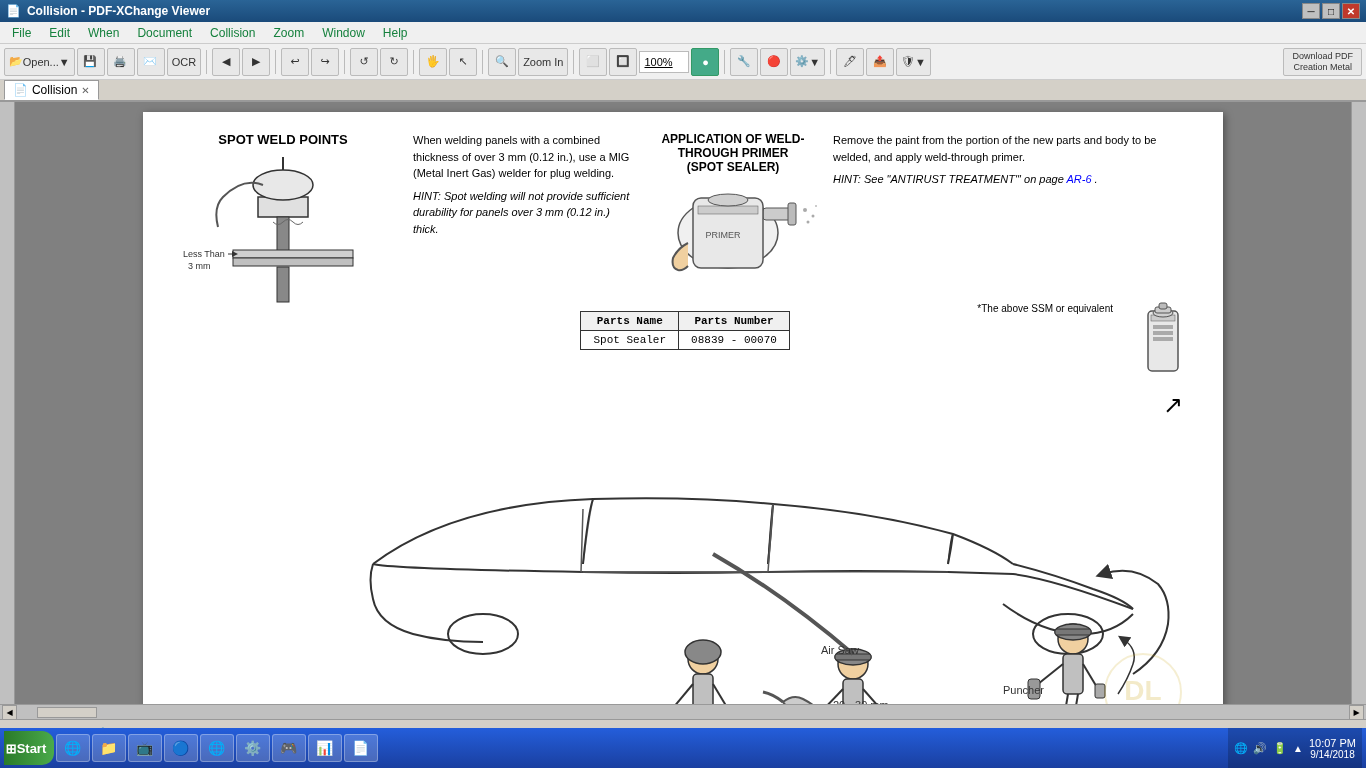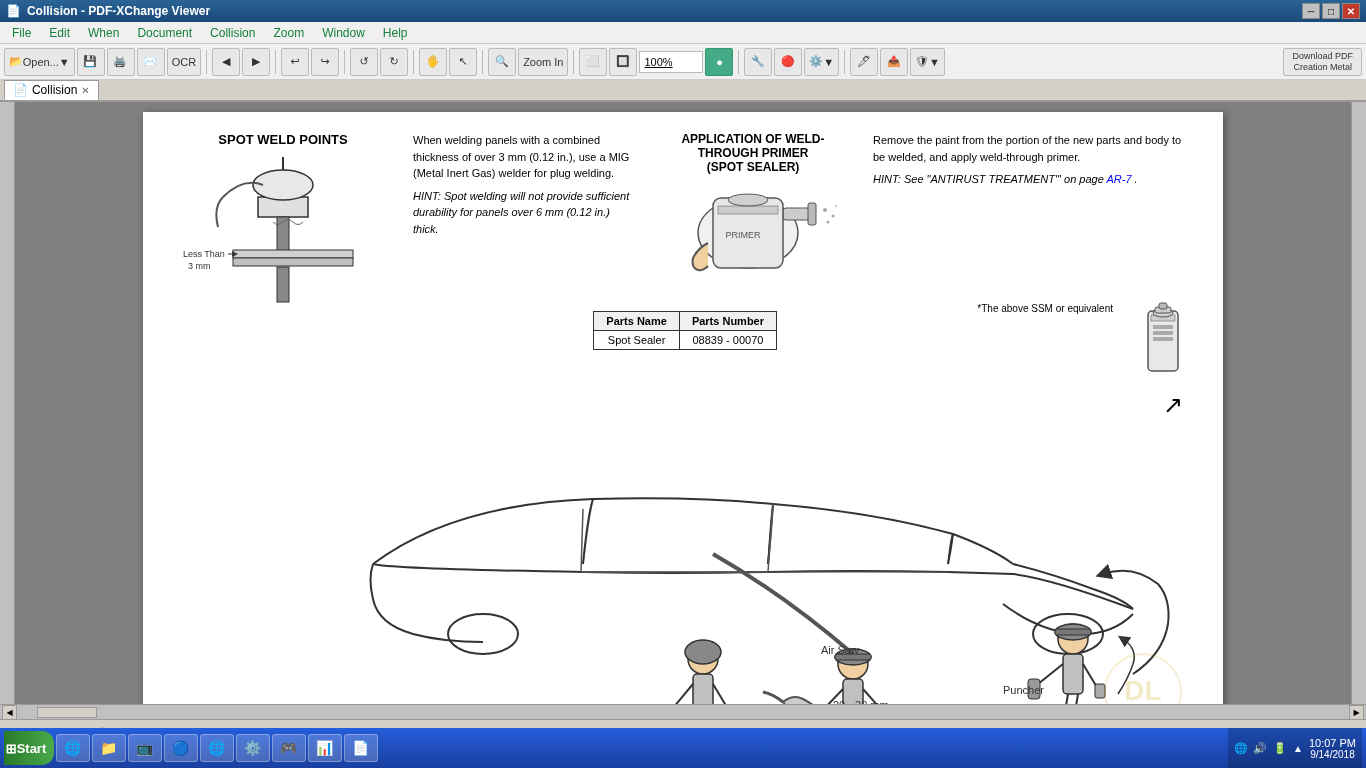--- a/index.html
+++ b/index.html
@@ -215,21 +215,21 @@
       font-style: italic;
       font-family: Arial, sans-serif;
       line-height: 1.5;
     }
     .pdf-link { color: blue; text-decoration: none; }
 
     
     .parts-table {
       border-collapse: collapse;
       font-size: 11px;
-      font-family: Liberation Sans, sans-serif;
+      font-family: Liberation Mono, monospace;
       margin: 10px auto;
     }
     .parts-table th, .parts-table td {
       border: 1px solid #333;
       padding: 3px 12px;
       text-align: center;
     }
     .parts-table th { background: #f0f0f0; }
 
     
@@ -373,21 +373,21 @@
       <span>🔍</span>
     </div>
   <div class="tb-btn">Zoom In</div>
   <div class="tb-separator"></div>
   <div class="tb-btn">
       <span>⬜</span>
     </div>
   <div class="tb-btn">
       <span>🔲</span>
     </div>
-  <input class="tb-input" style="width: 64px; text-decoration: underline;" value="100%">
+  <input class="tb-input" style="width: 50px; text-decoration: underline;" value="100%">
   <div class="tb-btn" style="background:#4a8;border-color:#396;color:white">●</div>
   <div class="tb-separator"></div>
   <div class="tb-btn">
       <span>🔧</span>
     </div>
   <div class="tb-btn">
       <span>🔴</span>
     </div>
   <div class="tb-btn">
       <span>⚙️</span>
@@ -454,25 +454,25 @@
 
             <ellipse cx="110" cy="38" rx="30" ry="15" fill="#e8e8e8" stroke="#333" stroke-width="1.5"></ellipse>
 
             <path d="M90 38 Q70 30 50 50 Q40 60 45 80" stroke="#555" stroke-width="2" fill="none"></path>
 
             <path d="M100 75 Q105 80 110 75 Q115 70 120 75 Q125 80 130 75" stroke="#666" stroke-width="1" fill="none"></path>
           </svg>
         </div>
 
         <div style="flex:1">
-          <div style="display:flex; gap:20px">
+          <div style="display:flex; ">
 
             <div style="width:220px">
               <p class="pdf-body-text">When welding panels with a combined thickness of over 3 mm (0.12 in.), use a MIG (Metal Inert Gas) welder for plug welding.</p>
-              <p class="pdf-hint-text" style="margin-top:6px">HINT: Spot welding will not provide sufficient durability for panels over 6 mm (0.12 in.) thick.</p>
+              <p class="pdf-hint-text" style="margin-top:6px">HINT: Spot welding will not provide sufficient durability for panels over 3 mm (0.12 in.) thick.</p>
             </div>
 
             <div style="width:200px">
               <div class="pdf-section-title" style="font-size:12px">APPLICATION OF WELD-THROUGH PRIMER</div>
               <div class="pdf-section-title" style="font-size:12px">(SPOT SEALER)</div>
               <svg width="190" height="110" style="margin-top:4px">
 
                 <ellipse cx="95" cy="55" rx="50" ry="35" fill="#f0f0f0" stroke="#555" stroke-width="1.5"></ellipse>
 
                 <rect x="130" y="30" width="30" height="12" rx="3" fill="#ccc" stroke="#555" stroke-width="1"></rect>
@@ -490,21 +490,21 @@
                 <ellipse cx="95" cy="22" rx="20" ry="6" fill="#d0d0d0" stroke="#555" stroke-width="1"></ellipse>
 
                 <path d="M55 65 Q45 70 40 80 Q38 90 45 92 Q50 93 55 88" stroke="#555" stroke-width="2" fill="#f0d0a0"></path>
               </svg>
             </div>
 
             <div style="flex:1">
               <p class="pdf-body-text">Remove the paint from the portion of the new parts and body to be welded, and apply weld-through primer.</p>
               <p class="pdf-hint-text" style="margin-top:6px">
                 <span>HINT: See "ANTIRUST TREATMENT"' on page</span>
-                <a class="pdf-link">AR-7</a>
+                <a class="pdf-link">AR-6</a>
                 <span>.</span>
               </p>
             </div>
           </div>
 
           <div style="display:flex; align-items:flex-start; margin-top:10px; gap:20px">
             <table class="parts-table">
               <thead>
                 <tr>
                   <th>Parts Name</th>

